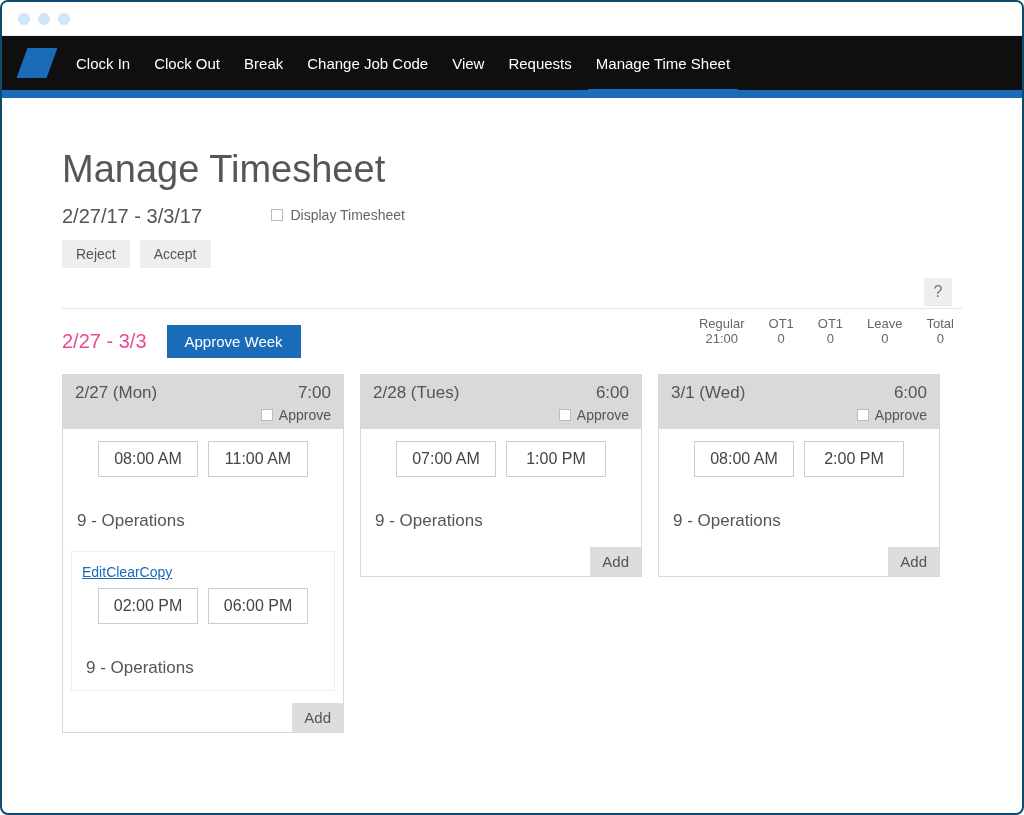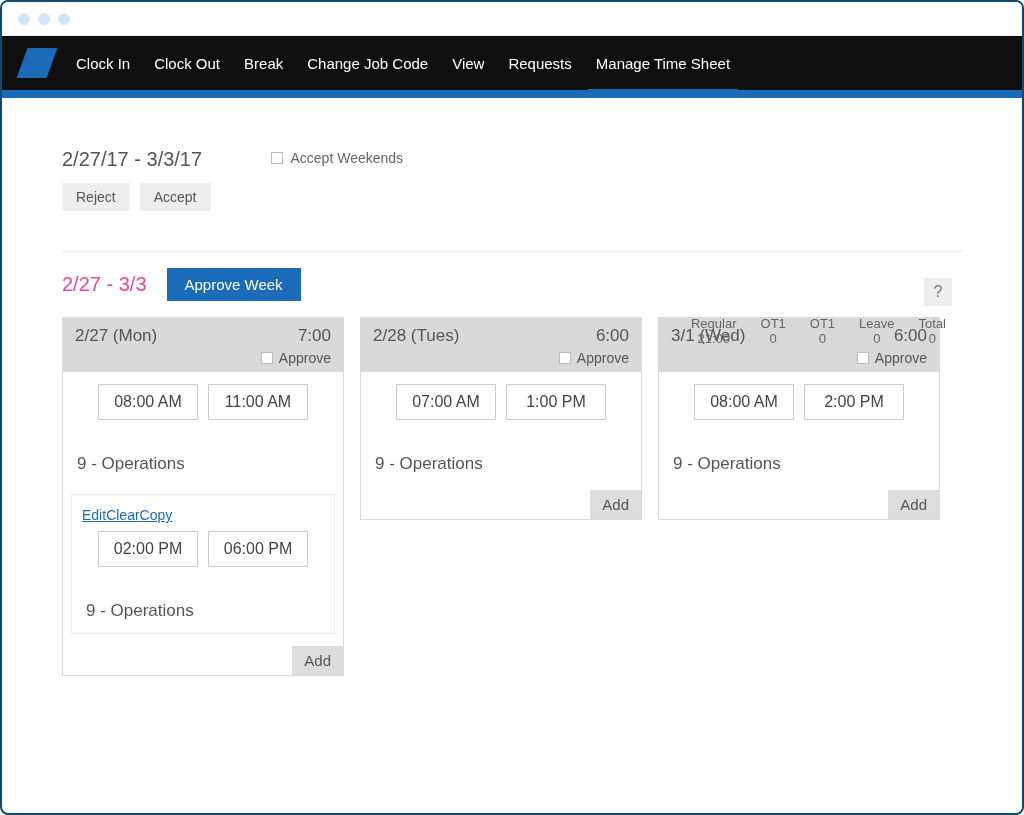--- a/index.html
+++ b/index.html
@@ -18,21 +18,21 @@
   .subheader { display:flex; align-items:flex-start; gap: 60px; margin-bottom: 10px; position: relative; }
   .period-range { font-size:20px; color:#555; }
   .nav-period { display:flex; flex-direction:column; align-items:center; }
   .nav-period-title { font-size:18px; color:#555; }
   .nav-period-arrows { display:flex; gap:6px; align-items:center; font-size:14px; color:#777; margin-top:6px; }
   .nav-period-labels { display:flex; gap:18px; font-size:15px; color:#1a6bb8; margin-top:2px; }
   .display-weekends { display:flex; align-items:center; gap:8px; font-size:14px; color:#666; margin-top:2px;}
   .chk { width:12px; height:12px; border:1px solid #bbb; display:inline-block; }
   .actions-row { display:flex; gap:10px; margin-top:12px; }
   .btn-grey { background:#eee; color:#555; padding:6px 14px; font-size:14px; cursor:pointer; }
-  .summary { position:absolute; right:76px; top:218px; display:flex; gap:24px; text-align:center; font-size:13px; color:#666;}
+  .summary { position:absolute; right:68px; top:218px; display:flex; gap:24px; text-align:center; font-size:13px; color:#666;}
   .summary div span { display:block; }
   hr.sep { border:none; border-top:1px solid #e5e5e5; margin:40px 0 16px 0; }
   .week-header { display:flex; align-items:center; gap:20px; margin-bottom:16px;}
   .week-range { font-size:20px; color:#ec4899; }
   .btn-blue { background:#1a6bb8; color:#fff; padding:8px 18px; font-size:15px; cursor:pointer; }
   .days-row { display:flex; gap:16px; align-items:flex-start; }
   .day-card { border:1px solid #d9d9d9; width: 282px; background:#fff; display:flex; flex-direction:column; }
   .day-head { background:#d9d9d9; padding:8px 12px 6px 12px; }
   .day-head-top { display:flex; justify-content:space-between; font-size:17px; color:#555; }
   .day-head-bot { display:flex; justify-content:flex-end; gap:6px; align-items:center; font-size:14px; color:#555; margin-top:4px;}
@@ -67,33 +67,34 @@
         <div class="nav-item">Break</div>
         <div class="nav-item">Change Job Code</div>
         <div class="nav-item">View</div>
         <div class="nav-item">Requests</div>
         <div class="nav-item active">Manage Time Sheet</div>
       </div>
   </div>
   <div class="accentbar"></div>
 
   <div class="page" style="position:relative;">
+    <div class="page-title">Manage Timesheet</div>
     <div class="help-btn">?</div>
 
     <div class="subheader">
       <div>
         <div class="period-range">2/27/17 - 3/3/17</div>
         <div class="actions-row">
           <div class="btn-grey">Reject</div>
           <div class="btn-grey">Accept</div>
         </div>
       </div>
       <div class="display-weekends">
         <span class="chk"></span>
-        <span>Accept Weekends</span>
+        <span>Display Timesheet</span>
       </div>
     </div>
 
     <div class="summary" id="summary-row">
         <div>
           <span>Regular</span>
           <span>21:00</span>
         </div>
         <div>
           <span>OT1</span>

